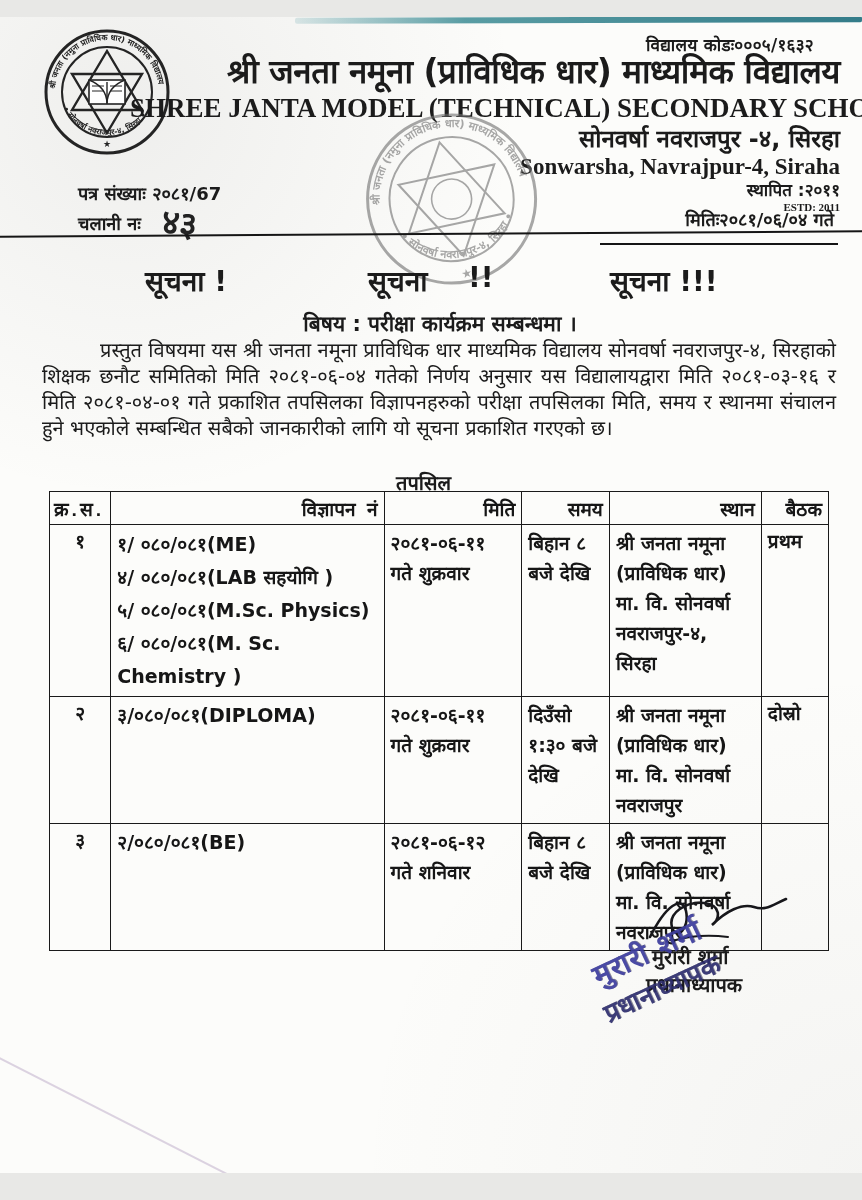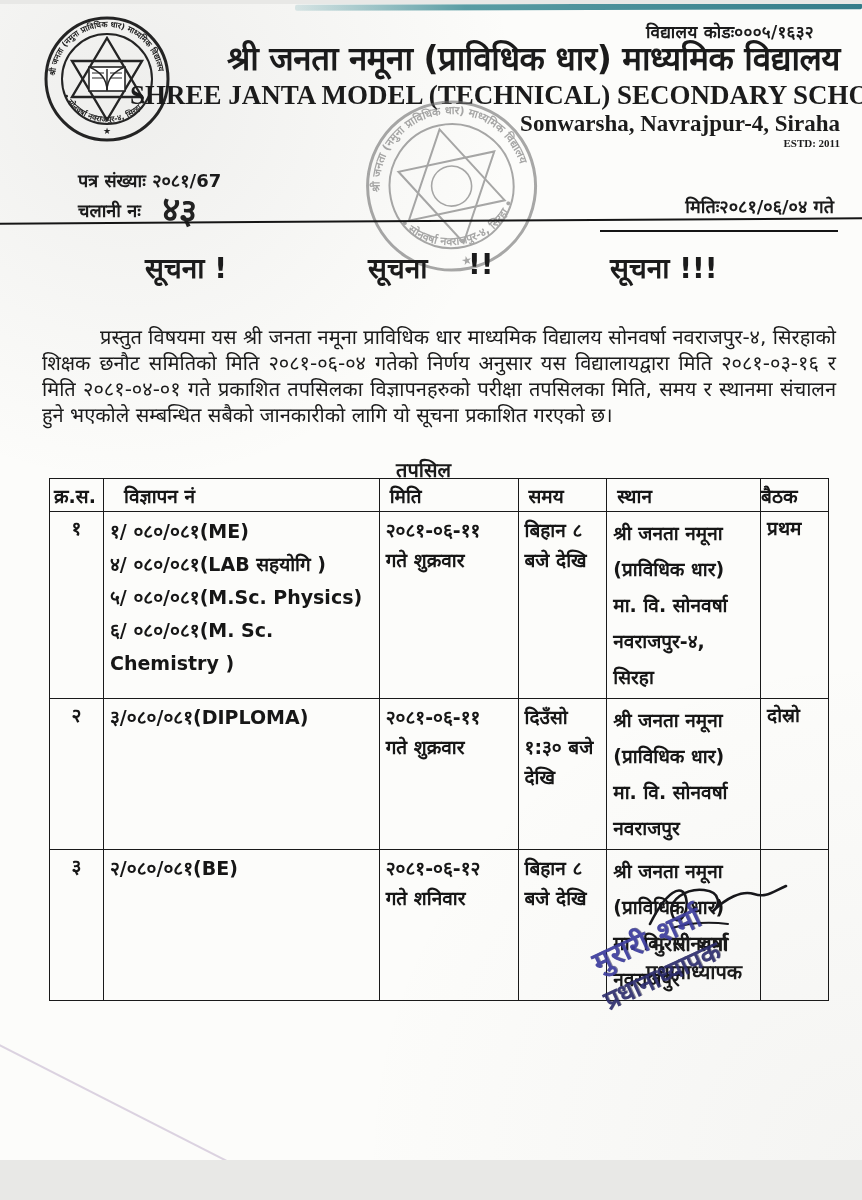--- a/index.html
+++ b/index.html
@@ -1,17 +1,17 @@
 <!DOCTYPE html>
 <html><head>
 <meta charset="utf-8">
 <style>
   html,body{margin:0;padding:0;background:#e8e8e6;}
   .page{
-    position:relative;width:862px;height:1156px;margin:4px auto;overflow:hidden;
+    position:relative;width:862px;height:1156px;margin:17px auto;overflow:hidden;
     background:
       radial-gradient(circle at 15% 8%, rgba(120,120,120,.10), rgba(0,0,0,0) 30%),
       radial-gradient(circle at 100% 100%, rgba(120,120,120,.06), rgba(0,0,0,0) 35%),
       #fcfcfa;
     font-family:"DejaVu Sans",sans-serif;color:#1b1b1b;
   }
   .abs{position:absolute;}
   .scan-streak{left:295px;top:0;width:567px;height:6px;
     background:linear-gradient(90deg, rgba(40,130,140,.15), rgba(35,125,135,.75) 30%, rgba(30,110,125,.9));
     border-radius:2px;transform:rotate(-.15deg);}
@@ -33,27 +33,27 @@
   .date-underline{left:600px;top:226px;width:238px;border-top:2px solid #151515;}
   .notice{top:244px;font-size:28px;font-weight:600;}
   .subject{left:180px;top:292px;width:520px;text-align:center;font-size:21px;font-weight:800;}
   .body-par{left:42px;top:320px;width:794px;font-size:20px;line-height:26px;
     text-align:justify;text-indent:58px;font-weight:500;white-space:pre-line;}
   .tapsil{left:396px;top:452px;width:150px;text-align:left;font-size:20px;font-weight:800;}
   table.sched{position:absolute;left:49px;top:474px;width:780px;border-collapse:collapse;
     font-size:19px;color:#161616;}
   table.sched td,table.sched th{border:1.6px solid #1a1a1a;vertical-align:top;padding:3px 6px;
     font-weight:600;white-space:pre-line;}
-  table.sched th{font-weight:800;text-align:left;padding:4px 6px 2px 10px;white-space:nowrap;}
+  table.sched th{font-weight:800;text-align:right;padding:4px 6px 2px 10px;white-space:nowrap;font-family:Liberation Mono, monospace;}
   th.c,td.c{text-align:center;}
   td.ads{padding-left:18px;line-height:33px;padding-top:6px;}
   td.ads1{padding-left:18px;line-height:30px;padding-top:4px;}
   td.dt{padding-left:12px;line-height:30px;padding-top:4px;}
   td.tm{line-height:30px;padding-top:4px;padding-left:8px;}
-  td.pl{line-height:36px;padding-top:4px;padding-left:8px;}
+  td.pl{line-height:30px;padding-top:4px;padding-left:8px;}
   td.st{padding-top:4px;}
   .sig-name{left:652px;top:926px;font-size:20px;font-weight:700;}
   .sig-title{left:646px;top:954px;font-size:20px;font-weight:700;}
   .sig-stamp{left:618px;top:934px;width:290px;transform:rotate(-25deg);transform-origin:left bottom;
     color:#3c3c9d;font-weight:800;opacity:.92;}
   .sig-stamp .l1{font-size:29px;letter-spacing:1px;text-shadow:1px 0 0 rgba(20,20,60,.55);}
   .sig-stamp .l2{font-size:26px;margin-left:-6px;margin-top:2px;color:#2e2e6e;
     text-shadow:1px 0 0 rgba(10,10,40,.5);}
   .stamp-center{left:362px;top:92px;opacity:.6;transform:rotate(-12deg);}
   .logo{left:42px;top:10px;}
@@ -96,21 +96,23 @@
       <text font-size="8" fill="#242424" font-weight="bold">
         <textPath href="#ringBot" startOffset="8%">• सोनवर्षा नवराजपुर-४, सिरहा •</textPath>
       </text>
       <text x="61" y="120" font-size="9" fill="#242424">★</text>
     </svg>
   </div>
 
   <div class="abs header-wrap">
     <div class="h-nep">श्री जनता नमूना (प्राविधिक धार) माध्यमिक विद्यालय</div>
     <div class="h-eng">SHREE JANTA MODEL (TECHNICAL) SECONDARY SCHOOL</div>
+    <div class="h-addr-nep">सोनवर्षा नवराजपुर -४, सिरहा</div>
     <div class="h-addr-eng">Sonwarsha, Navrajpur-4, Siraha</div>
+    <div class="h-estd-nep">स्थापित :२०११</div>
     <div class="h-estd-eng">ESTD: 2011</div>
   </div>
 
   <div class="abs stamp-center">
     <svg width="180" height="180" viewBox="0 0 180 180">
       <g stroke="#6f6f6f" fill="none">
         <circle cx="90" cy="90" r="84" stroke-width="3"></circle>
         <circle cx="90" cy="90" r="62" stroke-width="2"></circle>
         <polygon points="90,32 139,115 41,115" stroke-width="2"></polygon>
         <polygon points="90,148 139,65 41,65" stroke-width="2"></polygon>
@@ -135,20 +137,21 @@
   <div class="abs dispatch-value">४३</div>
   <div class="abs rule-main"></div>
   <div class="abs date-line">मितिः२०८१/०६/०४ गते</div>
   <div class="abs date-underline"></div>
 
   <div class="abs notice" style="left:145px;">सूचना !</div>
   <div class="abs notice" style="left:368px;">सूचना</div>
   <div class="abs notice" style="left:468px;">!!</div>
   <div class="abs notice" style="left:610px;">सूचना !!!</div>
 
+  <div class="abs subject">बिषय : परीक्षा कार्यक्रम सम्बन्धमा ।</div>
   <div class="abs body-par">प्रस्तुत विषयमा यस श्री जनता नमूना प्राविधिक धार माध्यमिक विद्यालय सोनवर्षा नवराजपुर-४, सिरहाको शिक्षक छनौट समितिको मिति २०८१-०६-०४ गतेको निर्णय अनुसार यस विद्यालायद्वारा मिति २०८१-०३-१६ र मिति २०८१-०४-०१ गते प्रकाशित तपसिलका विज्ञापनहरुको परीक्षा तपसिलका मिति, समय र स्थानमा संचालन हुने भएकोले सम्बन्धित सबैको जानकारीको लागि यो सूचना प्रकाशित गरएको छ।</div>
 
   <div class="abs tapsil">तपसिल</div>
   <table class="sched">
     <colgroup>
       <col style="width:54px">
         <col style="width:276px">
         <col style="width:139px">
       <col style="width:89px">
         <col style="width:154px">

